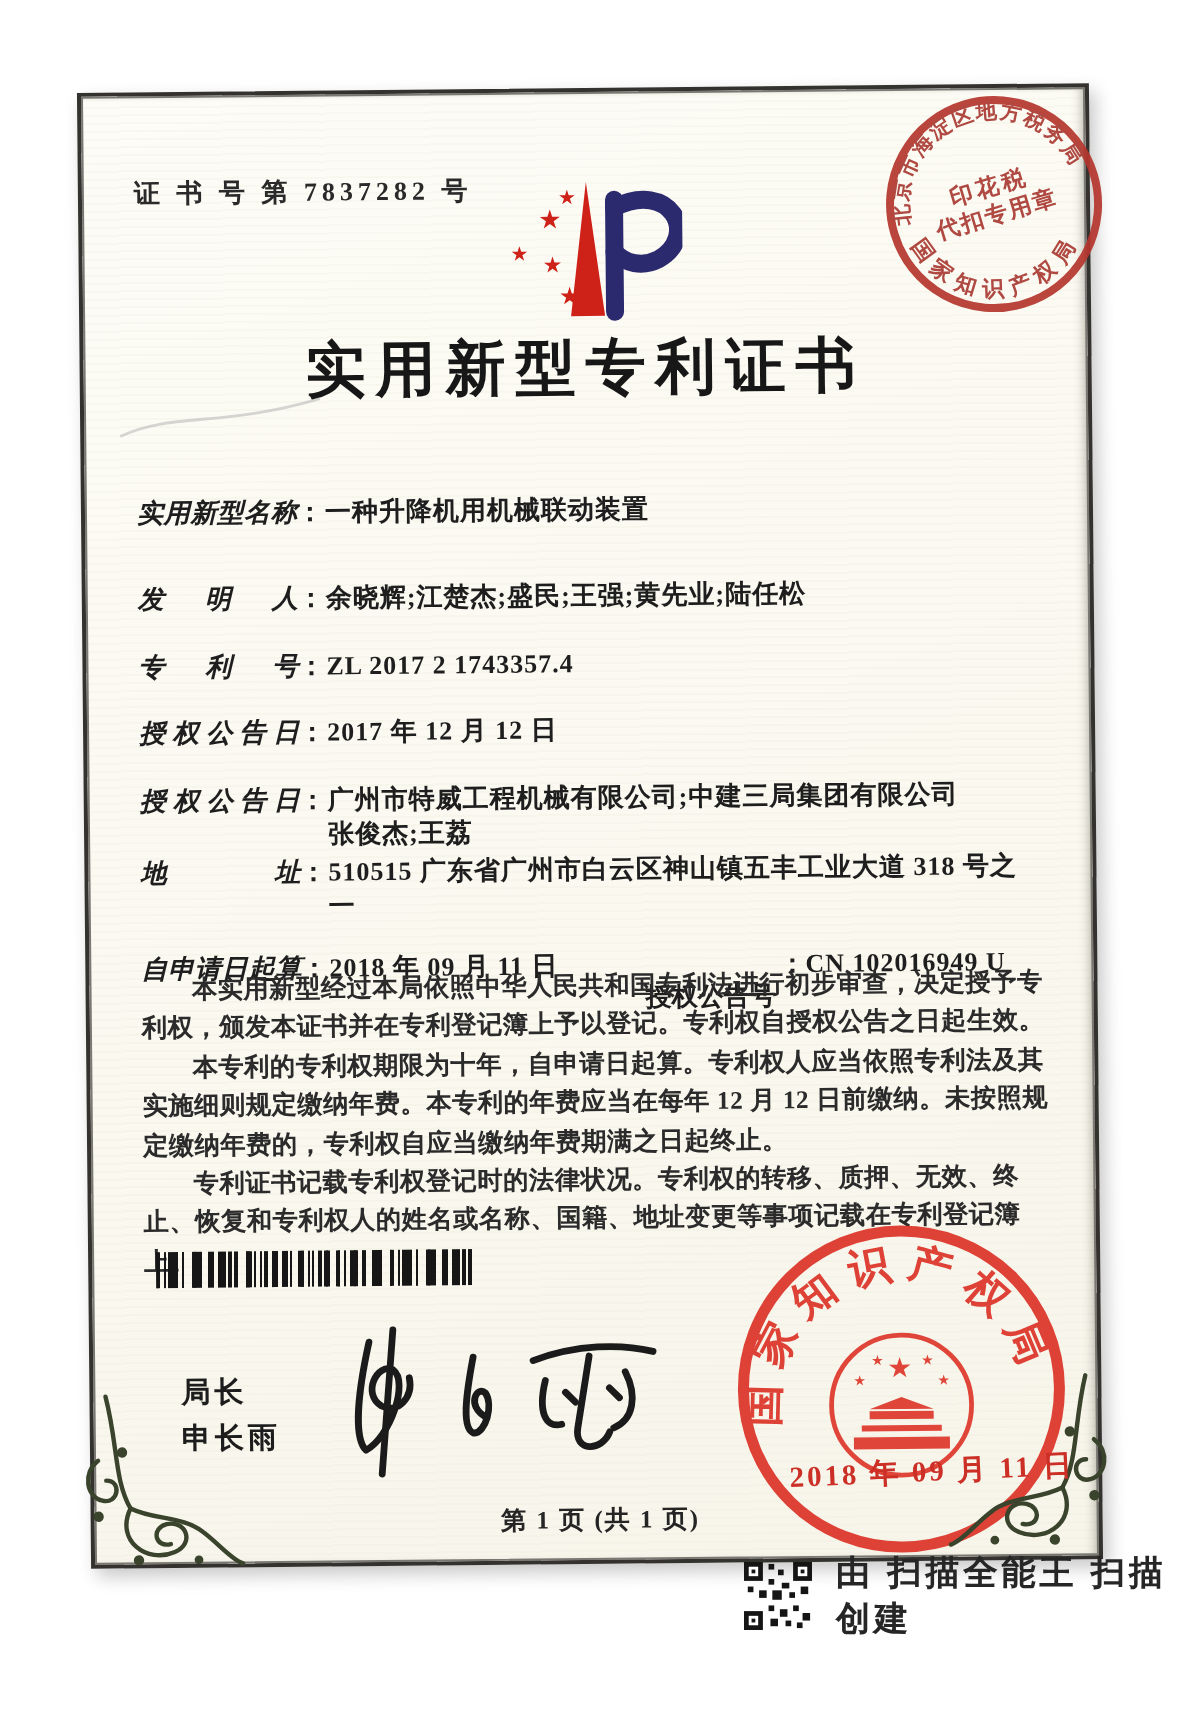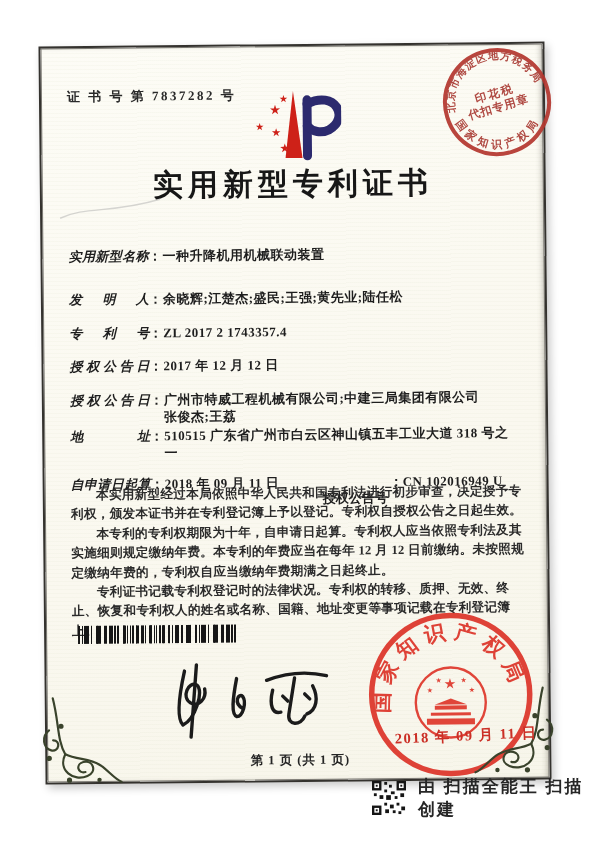--- a/index.html
+++ b/index.html
@@ -171,20 +171,24 @@
   </div>
 
   <div class="paras">
     <p>本实用新型经过本局依照中华人民共和国专利法进行初步审查，决定授予专利权，颁发本证书并在专利登记簿上予以登记。专利权自授权公告之日起生效。</p>
     <p>本专利的专利权期限为十年，自申请日起算。专利权人应当依照专利法及其实施细则规定缴纳年费。本专利的年费应当在每年 12 月 12 日前缴纳。未按照规定缴纳年费的，专利权自应当缴纳年费期满之日起终止。</p>
     <p>专利证书记载专利权登记时的法律状况。专利权的转移、质押、无效、终止、恢复和专利权人的姓名或名称、国籍、地址变更等事项记载在专利登记簿上。</p>
   </div>
 
   <div class="barcode"></div>
 
+  <div class="sig-block">
+    <div>局长</div>
+    <div>申长雨</div>
+  </div>
 
   <svg class="signature" viewBox="0 0 190 98">
     <g stroke="#1b1b1b" stroke-width="3.4" fill="none" stroke-linecap="round" stroke-linejoin="round">
       <path d="M30,14 C24,40 22,62 28,68 C40,62 50,34 42,28 C34,24 26,40 36,46 C44,50 52,42 50,32"></path>
       <path d="M42,8 L36,80"></path>
       <path d="M82,22 C78,42 76,58 82,60 C88,60 92,46 88,40 C84,36 78,46 88,52"></path>
       <path d="M112,24 C134,16 156,16 172,20"></path>
       <path d="M140,22 L134,58 C132,70 146,70 150,60"></path>
       <path d="M118,34 C114,50 118,58 126,56"></path>
       <path d="M158,30 C164,42 162,54 152,58"></path>

